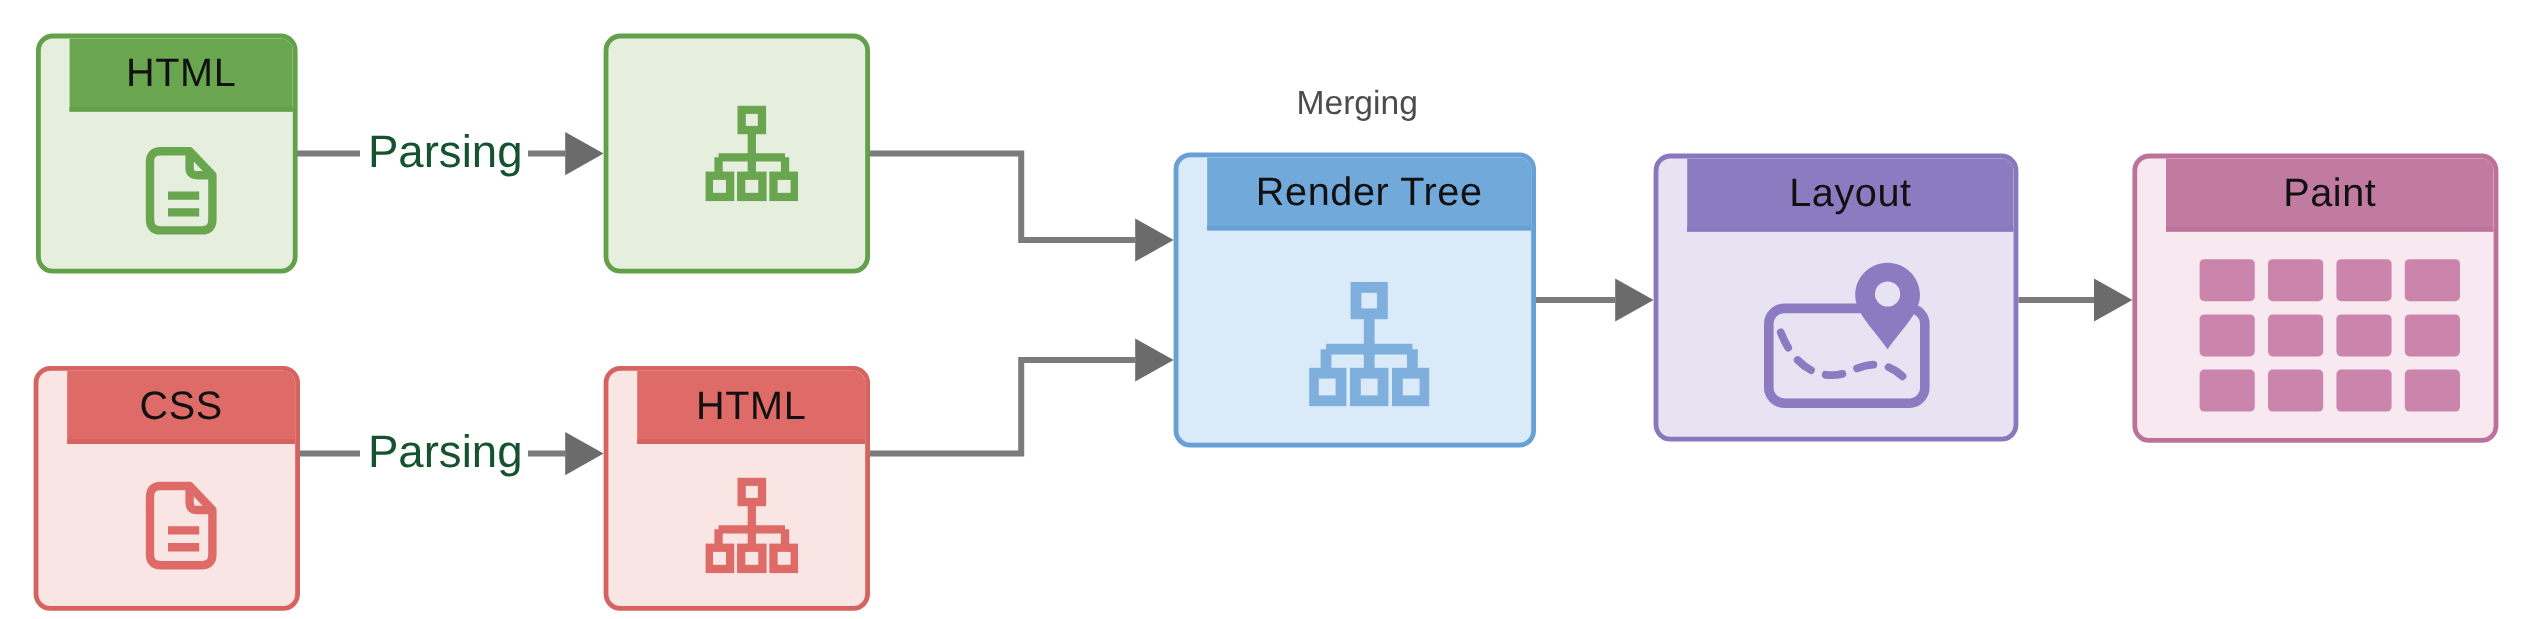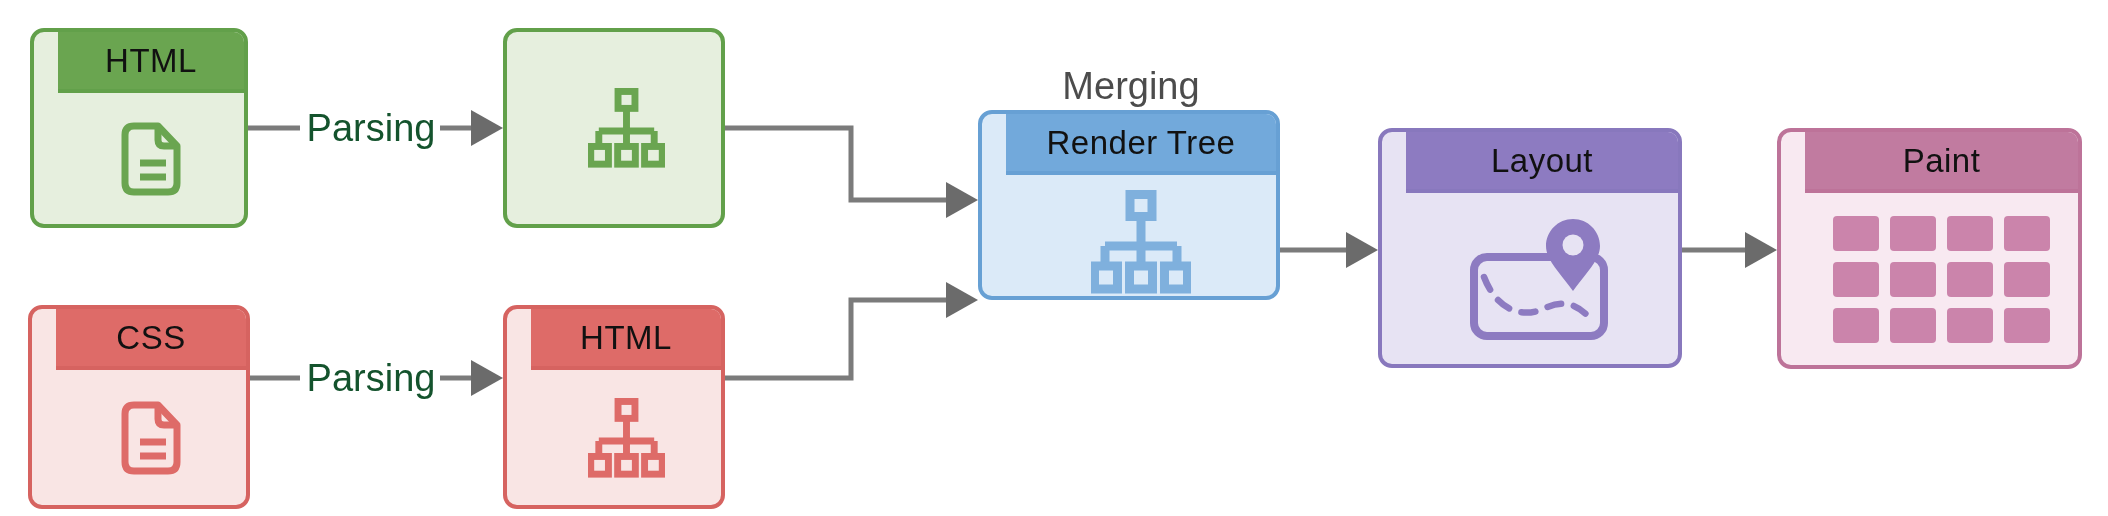--- a/index.html
+++ b/index.html
@@ -77,34 +77,34 @@
   .purple .icon { color: #8d7bc1; }
 
   .pink   { border-color: #bd7399; background: #f8e9f1; }
   .pink   .hd { background: #c17ba0; border-color: #bd7399; }
 
   
   #node-html        { left: 30px;   top: 28px;  width: 218px; height: 200px; }
   #node-dom         { left: 503px;  top: 28px;  width: 222px; height: 200px; }
   #node-css         { left: 28px;   top: 277px; width: 222px; height: 204px; }
   #node-cssom       { left: 503px;  top: 277px; width: 222px; height: 204px; }
-  #node-render-tree { left: 978px;  top: 110px; width: 302px; height: 190px; gap: 12px; }
+  #node-render-tree { left: 978px;  top: 127px; width: 302px; height: 246px; gap: 12px; }
   #node-layout      { left: 1378px; top: 128px; width: 304px; height: 240px; }
   #node-paint       { left: 1777px; top: 128px; width: 305px; height: 241px; }
 
   .edge-label {
     position: absolute;
     transform: translate(-50%, -50%);
     font-size: 38px;
     color: #14532d;
     white-space: nowrap;
   }
   #label-parsing-top    { left: 371px;  top: 128px; }
   #label-parsing-bottom { left: 371px;  top: 378px; }
-  #label-merging        { left: 1131px; top: 86px; font-size: 38px; color: #4c4c4c; }
+  #label-merging        { left: 1131px; top: 86px; font-size: 28px; color: #4c4c4c; }
 
   
   .tile-grid {
     display: grid;
     grid-template-columns: repeat(4, 46px);
     grid-template-rows: repeat(3, 35px);
     gap: 11px;
   }
   .tile-grid .cell {
     background: #cb84ab;

